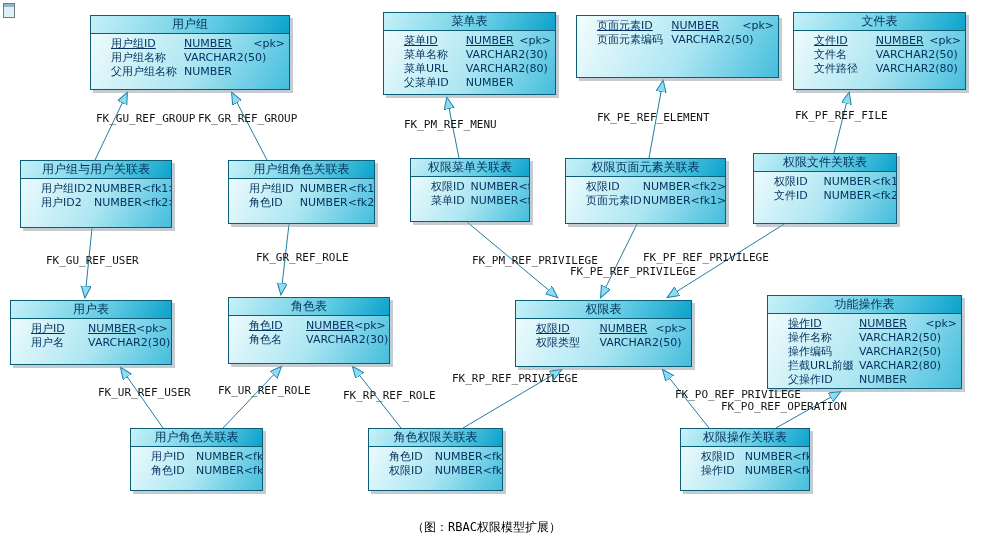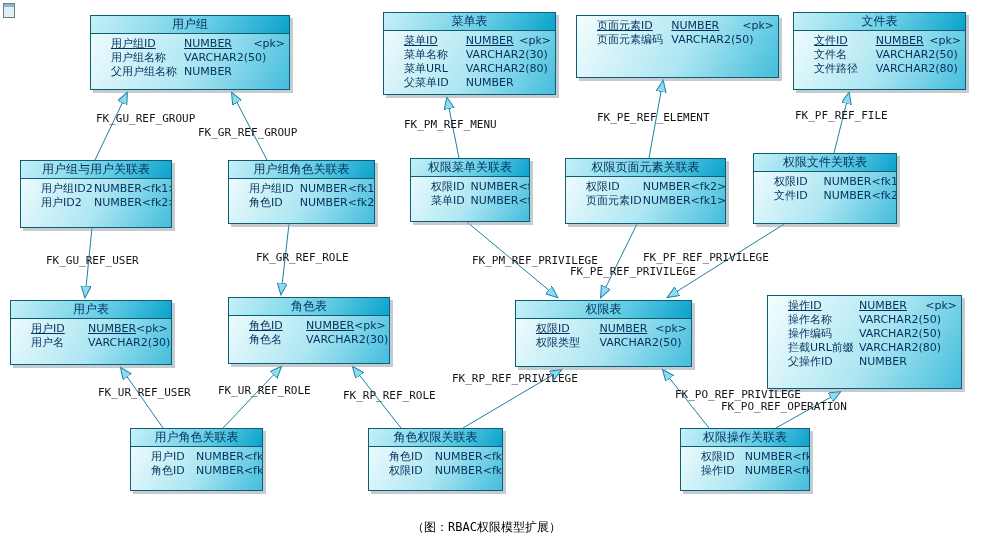--- a/index.html
+++ b/index.html
@@ -249,20 +249,21 @@
             <span class="ckey">&lt;pk&gt;</span>
           </div>
           <div class="trow">
             <span class="cname">权限类型</span>
             <span class="ctype">VARCHAR2(50)</span>
             <span class="ckey"></span>
           </div>
         </div>
       </div>
       <div class="table" style="left: 767px; top: 295px; width: 195px; height: 94px;">
+        <div class="thead">功能操作表</div>
         <div class="tbody">
           <div class="trow">
             <span class="cname u">操作ID</span>
             <span class="ctype u">NUMBER</span>
             <span class="ckey">&lt;pk&gt;</span>
           </div>
           <div class="trow">
             <span class="cname">操作名称</span>
             <span class="ctype">VARCHAR2(50)</span>
             <span class="ckey"></span>
@@ -325,21 +326,21 @@
           <div class="trow">
             <span class="cname">操作ID</span>
             <span class="ctype">NUMBER</span>
             <span class="ckey">&lt;fk2&gt;</span>
           </div>
         </div>
       </div>
     </div>
   <div id="labels-layer">
       <div class="fklabel" style="left: 96px; top: 112px;">FK_GU_REF_GROUP</div>
-      <div class="fklabel" style="left: 198px; top: 112px; margin-top: 14px;">FK_GR_REF_GROUP</div>
+      <div class="fklabel" style="left: 198px; top: 112px;">FK_GR_REF_GROUP</div>
       <div class="fklabel" style="left: 404px; top: 118px;">FK_PM_REF_MENU</div>
       <div class="fklabel" style="left: 597px; top: 111px;">FK_PE_REF_ELEMENT</div>
       <div class="fklabel" style="left: 795px; top: 109px;">FK_PF_REF_FILE</div>
       <div class="fklabel" style="left: 46px; top: 254px;">FK_GU_REF_USER</div>
       <div class="fklabel" style="left: 256px; top: 251px;">FK_GR_REF_ROLE</div>
       <div class="fklabel" style="left: 472px; top: 254px;">FK_PM_REF_PRIVILEGE</div>
       <div class="fklabel" style="left: 563px; top: 265px; margin-left: 7px;">FK_PE_REF_PRIVILEGE</div>
       <div class="fklabel" style="left: 643px; top: 251px;">FK_PF_REF_PRIVILEGE</div>
       <div class="fklabel" style="left: 98px; top: 386px;">FK_UR_REF_USER</div>
       <div class="fklabel" style="left: 218px; top: 384px;">FK_UR_REF_ROLE</div>

